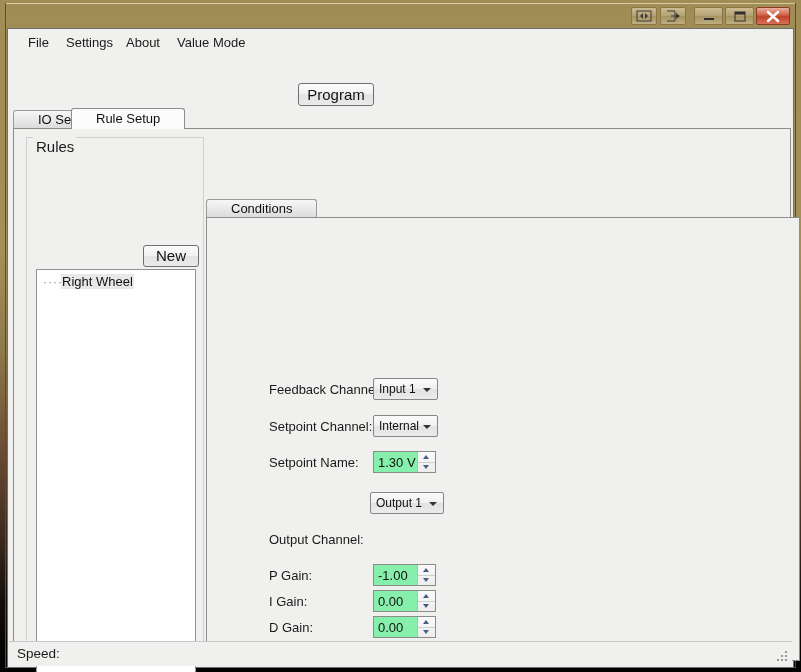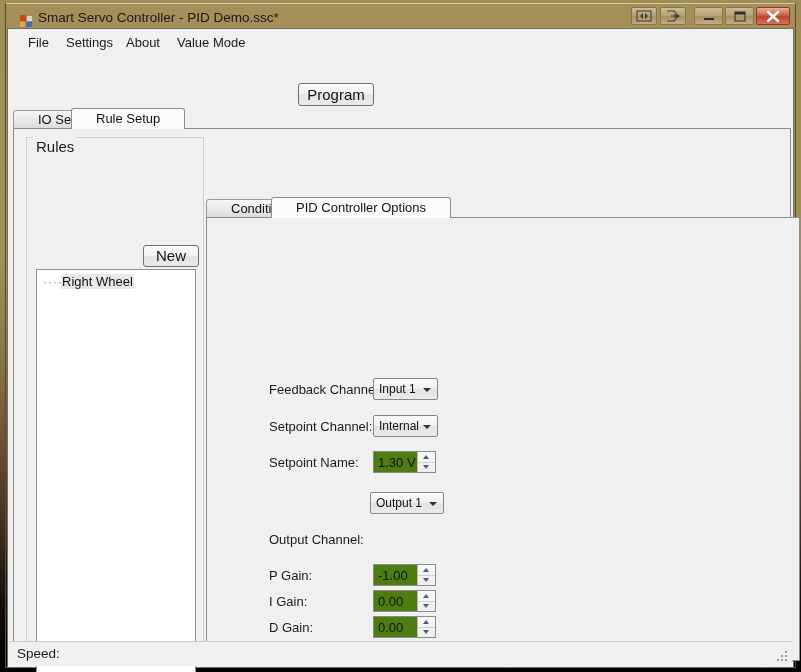--- a/index.html
+++ b/index.html
@@ -303,21 +303,21 @@
     padding: 0 4px;
     line-height: 19px;
     outline: none;
   }
 
   
   .spin {
     position: absolute;
     height: 22px;
     border: 1px solid #8b8b8b;
-    background: #4d7c0f;
+    background: #86efac;
     box-sizing: border-box;
   }
   .spin .sval {
     position: absolute;
     left: 4px; top: 2px;
     font-size: 13px;
     color: #111;
     line-height: 17px;
     white-space: nowrap;
   }
@@ -406,29 +406,20 @@
   }
 </style>
 </head>
 <body>
 
 <div id="app">
   <div class="frame"></div>
   <div class="frame-inner-line"></div>
   <div class="title-hl"></div>
 
-  <div class="titlebar">
-    <div class="app-icon">
-      <i class="i1"></i>
-        <i class="i2"></i>
-        <i class="i3"></i>
-        <i class="i4"></i>
-    </div>
-    <div class="title-text">Smart Servo Controller - PID Demo.ssc*</div>
-  </div>
 
   <div class="wbtn ext1">
     <svg width="24" height="16" viewBox="0 0 24 16" aria-hidden="true">
       <rect x="5" y="3" width="14" height="10" fill="none" stroke="#3b3b3b" stroke-width="1"></rect>
       <path d="M11 5 L8 8 L11 11 Z" fill="#3b3b3b"></path>
       <path d="M13 5 L16 8 L13 11 Z" fill="#3b3b3b"></path>
     </svg>
   </div>
   <div class="wbtn ext2">
     <svg width="24" height="16" viewBox="0 0 24 16" aria-hidden="true">
@@ -495,21 +486,20 @@
 
       <div class="btn btn-update">Update</div>
       <div class="btn btn-cancel">Cancel</div>
       <div class="btn btn-remove">
         <span>Remove</span>
         <span class="focusrect"></span>
       </div>
 
       <div class="innertabs">
         <div class="tab" style="left:0px;">Conditions</div>
-        <div class="tab active" style="left:65px;">PID Controller Options</div>
       </div>
 
       <div class="tabpage-inner">
 
         <div class="lbl" style="left:62px; top:164px;">Feedback Channel:</div>
         <div class="combo" style="left:166px; top:160px; width:65px;">
           <span class="ctext">Input 1</span>
           <span class="carrow"></span>
         </div>
 

